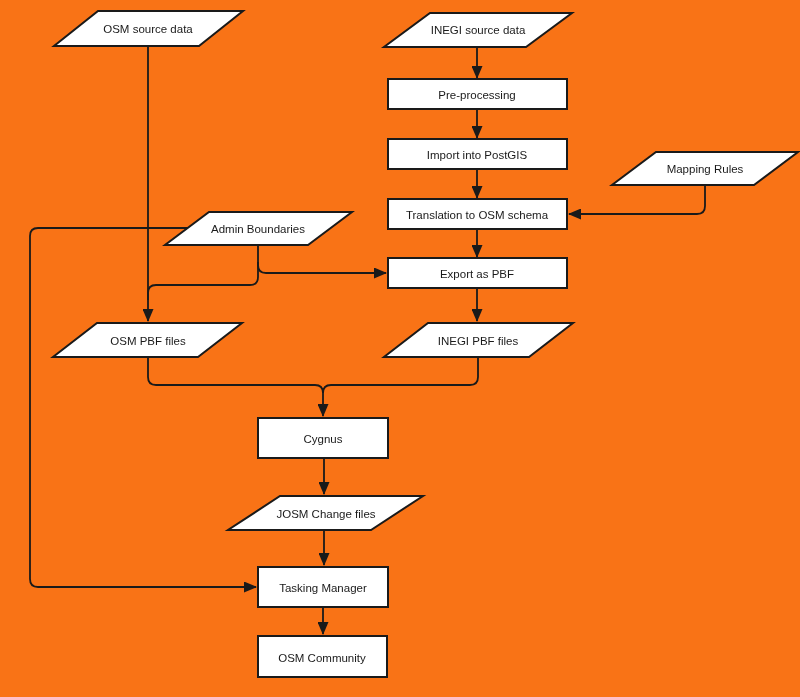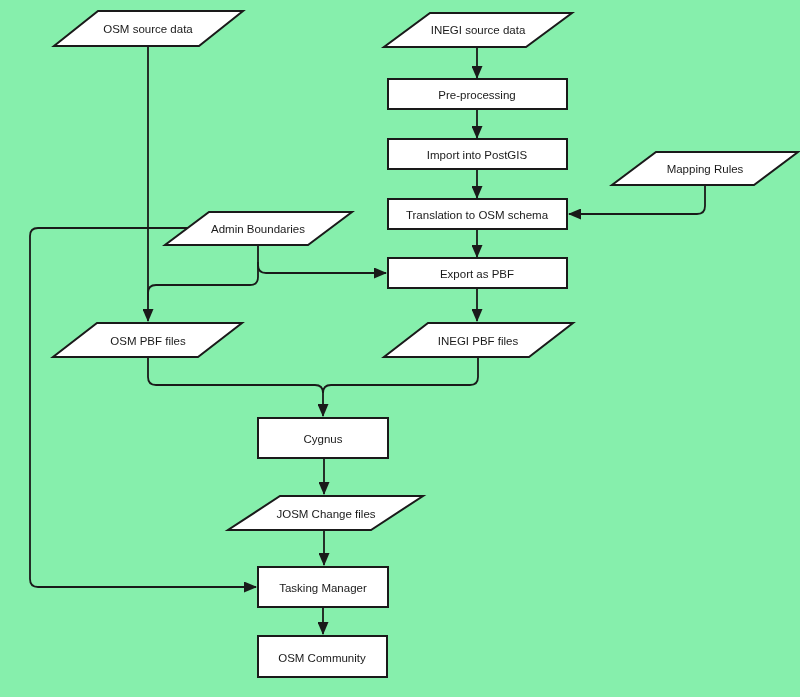--- a/index.html
+++ b/index.html
@@ -8,21 +8,21 @@
     background: #ffffff;
     width: 800px;
     height: 697px;
     overflow: hidden;
     font-family: "Liberation Sans", sans-serif;
   }
   .canvas {
     position: relative;
     width: 800px;
     height: 697px;
-    background: #86efac;
+    background: #f97316;
   }
   svg { display: block; }
   .shape {
     fill: #ffffff;
     stroke: #1a1a1a;
     stroke-width: 2;
   }
   .edge {
     fill: none;
     stroke: #1a1a1a;

